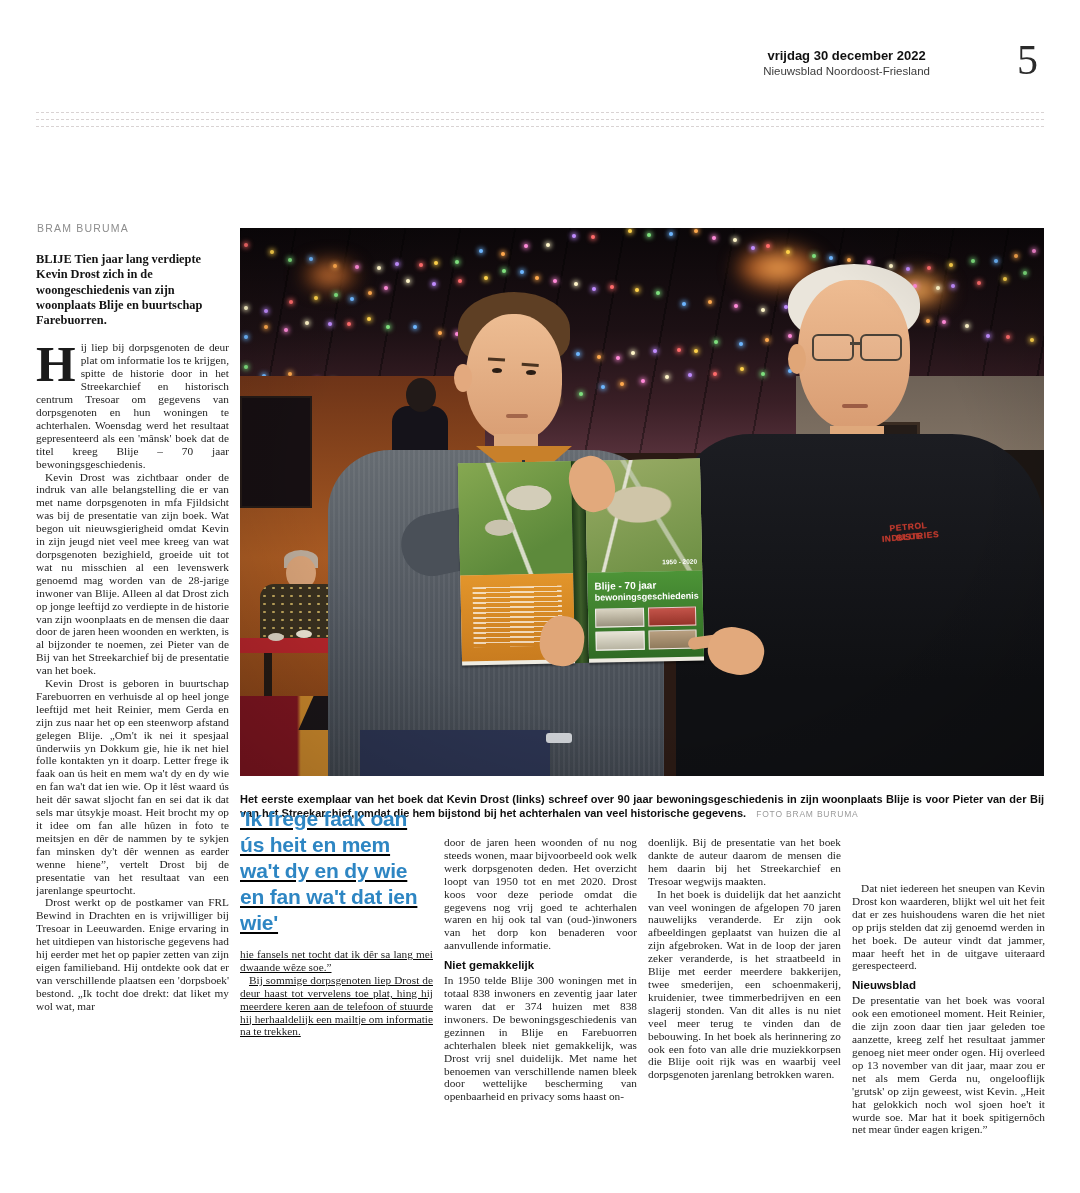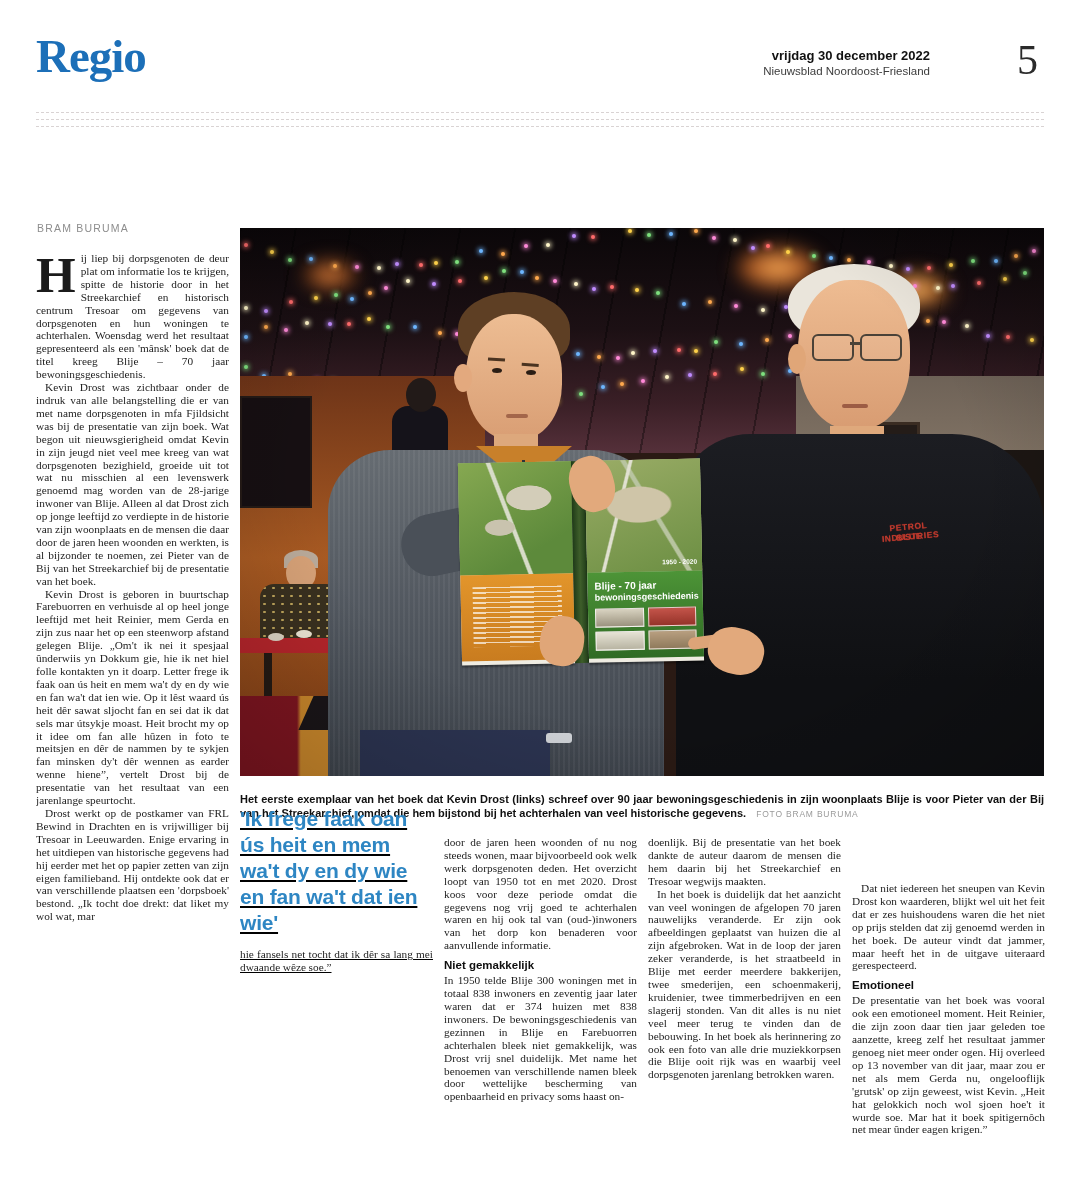--- a/index.html
+++ b/index.html
@@ -2,21 +2,21 @@
 <html><head>
 <meta charset="utf-8">
 <style>
   html,body{margin:0;padding:0;background:#ffffff;}
   .page{position:relative;width:1080px;height:1193px;background:#fff;overflow:hidden;
         font-family:"Liberation Serif",serif;}
   
   .section-title{position:absolute;left:36px;top:30px;font:bold 47px/52px "Liberation Serif",serif;
         color:#1c6fb8;letter-spacing:-1px;}
   .mast-right{position:absolute;right:150px;top:48px;text-align:right;font-family:"Liberation Sans",sans-serif;}
-  .mast-date{font-weight:bold;font-size:13px;color:#111;}
+  .mast-date{font-weight:bold;font-size:13px;color:#111;text-align:center;}
   .mast-paper{font-size:11.5px;color:#3c3c3c;margin-top:2px;}
   .page-no{position:absolute;right:42px;top:38px;font:400 42px/44px "Liberation Serif",serif;color:#2b2b2b;}
   .dotted-sep{position:absolute;left:36px;top:112px;width:1008px;}
   .dotted-sep i{display:block;border-top:1px dashed #d9d3d3;margin-bottom:6px;}
   
   h1.headline{position:absolute;left:33px;top:140px;width:1010px;margin:0;
         font:bold 57px/60px "Liberation Serif",serif;color:#181818;letter-spacing:-1.5px;}
   .byline{position:absolute;left:37px;top:222px;font:400 10.5px "Liberation Sans",sans-serif;
         color:#8d8d8d;letter-spacing:1.2px;}
   
@@ -150,36 +150,36 @@
   
   .caption{position:absolute;left:240px;top:781px;width:804px;
         font:bold 11px/14px "Liberation Sans",sans-serif;color:#101010;text-align:justify;}
   .credit{font-weight:400;font-size:8.5px;color:#9a9a9a;letter-spacing:.8px;margin-left:10px;}
 </style>
 </head>
 <body>
 
 <div class="page">
 
-  <div class="section-title">Regio</div>
   <div class="mast-right">
     <div class="mast-date">vrijdag 30 december 2022</div>
     <div class="mast-paper">Nieuwsblad Noordoost-Friesland</div>
   </div>
   <div class="page-no">5</div>
 
   <div class="dotted-sep">
       <i></i>
       <i></i>
       <i></i>
     </div>
 
   <div class="byline">BRAM BURUMA</div>
 
   <div class="col col1">
+      <p class="intro">BLIJE Tien jaar lang verdiepte Kevin Drost zich in de woongeschiedenis van zijn woonplaats Blije en buurtschap Farebuorren.</p>
       <p><span class="dc">H</span>ij liep bij dorpsgenoten de deur plat om informatie los te krijgen, spitte de historie door in het Streekarchief en historisch centrum Tresoar om gegevens van dorpsgenoten en hun woningen te achterhalen. Woensdag werd het resultaat gepresenteerd als een 'mânsk' boek dat de titel kreeg Blije – 70 jaar bewoningsgeschiedenis.</p>
       <p class="ind">Kevin Drost was zichtbaar onder de indruk van alle belangstelling die er van met name dorpsgenoten in mfa Fjildsicht was bij de presentatie van zijn boek. Wat begon uit nieuwsgierigheid omdat Kevin in zijn jeugd niet veel mee kreeg van wat dorpsgenoten bezighield, groeide uit tot wat nu misschien al een levenswerk genoemd mag worden van de 28-jarige inwoner van Blije. Alleen al dat Drost zich op jonge leeftijd zo verdiepte in de historie van zijn woonplaats en de mensen die daar door de jaren heen woonden en werkten, is al bijzonder te noemen, zei Pieter van de Bij van het Streekarchief bij de presentatie van het boek.</p>
       <p class="ind">Kevin Drost is geboren in buurtschap Farebuorren en verhuisde al op heel jonge leeftijd met heit Reinier, mem Gerda en zijn zus naar het op een steenworp afstand gelegen Blije. „Om't ik nei it spesjaal ûnderwiis yn Dokkum gie, hie ik net hiel folle kontakten yn it doarp. Letter frege ik faak oan ús heit en mem wa't dy en dy wie en fan wa't dat ien wie. Op it lêst waard ús heit dêr sawat sljocht fan en sei dat ik dat sels mar útsykje moast. Heit brocht my op it idee om fan alle hûzen in foto te meitsjen en dêr de nammen by te sykjen fan minsken dy't dêr wennen as earder wenne hiene”, vertelt Drost bij de presentatie van het resultaat van een jarenlange speurtocht.</p>
       <p class="ind">Drost werkt op de postkamer van FRL Bewind in Drachten en is vrijwilliger bij Tresoar in Leeuwarden. Enige ervaring in het uitdiepen van historische gegevens had hij eerder met het op papier zetten van zijn eigen familieband. Hij ontdekte ook dat er van verschillende plaatsen een 'dorpsboek' bestond. „Ik tocht doe drekt: dat liket my wol wat, mar</p>
     </div>
 
   <figure class="photo">
     <div class="ceiling">
         <i></i>
       </div>
@@ -420,29 +420,30 @@
     <div class="mr-finger"></div>
     <div class="mr-hand"></div>
     <div class="vignette"></div>
   </figure>
 
   <p class="caption"><span>Het eerste exemplaar van het boek dat Kevin Drost (links) schreef over 90 jaar bewoningsgeschiedenis in zijn woonplaats Blije is voor Pieter van der Bij van het Streekarchief, omdat die hem bijstond bij het achterhalen van veel historische gegevens.</span><span class="credit">FOTO BRAM BURUMA</span></p>
 
   <div class="col colA">
       <div class="pullquote">'Ik frege faak oan ús heit en mem wa't dy en dy wie en fan wa't dat ien wie'</div>
       <p>hie fansels net tocht dat ik dêr sa lang mei dwaande wêze soe.”</p>
+      <p class="ind">Bij sommige dorpsgenoten liep Drost de deur haast tot vervelens toe plat, hing hij meerdere keren aan de telefoon of stuurde hij herhaaldelijk een mailtje om informatie na te trekken.</p>
     </div>
   <div class="col colB">
       <p>door de jaren heen woonden of nu nog steeds wonen, maar bijvoorbeeld ook welk werk dorpsgenoten deden. Het overzicht loopt van 1950 tot en met 2020. Drost koos voor deze periode omdat die gegevens nog vrij goed te achterhalen waren en hij ook tal van (oud-)inwoners van het dorp kon benaderen voor aanvullende informatie.</p>
       <h3>Niet gemakkelijk</h3>
       <p>In 1950 telde Blije 300 woningen met in totaal 838 inwoners en zeventig jaar later waren dat er 374 huizen met 838 inwoners. De bewoningsgeschiedenis van gezinnen in Blije en Farebuorren achterhalen bleek niet gemakkelijk, was Drost vrij snel duidelijk. Met name het benoemen van verschillende namen bleek door wettelijke bescherming van openbaarheid en privacy soms haast on-</p>
     </div>
   <div class="col colC">
       <p>doenlijk. Bij de presentatie van het boek dankte de auteur daarom de mensen die hem daarin bij het Streekarchief en Tresoar wegwijs maakten.</p>
       <p class="ind">In het boek is duidelijk dat het aanzicht van veel woningen de afgelopen 70 jaren nauwelijks veranderde. Er zijn ook afbeeldingen geplaatst van huizen die al zijn afgebroken. Wat in de loop der jaren zeker veranderde, is het straatbeeld in Blije met eerder meerdere bakkerijen, twee smederijen, een schoenmakerij, kruidenier, twee timmerbedrijven en een slagerij stonden. Van dit alles is nu niet veel meer terug te vinden dan de bebouwing. In het boek als herinnering zo ook een foto van alle drie muziekkorpsen die Blije ooit rijk was en waarbij veel dorpsgenoten jarenlang betrokken waren.</p>
     </div>
   <div class="col colD">
       <p class="ind">Dat niet iedereen het sneupen van Kevin Drost kon waarderen, blijkt wel uit het feit dat er zes huishoudens waren die het niet op prijs stelden dat zij genoemd werden in het boek. De auteur vindt dat jammer, maar heeft het in de uitgave uiteraard gerespecteerd.</p>
-      <h3>Emotioneel</h3>
+      <h3>Nieuwsblad</h3>
       <p>De presentatie van het boek was vooral ook een emotioneel moment. Heit Reinier, die zijn zoon daar tien jaar geleden toe aanzette, kreeg zelf het resultaat jammer genoeg niet meer onder ogen. Hij overleed op 13 november van dit jaar, maar zou er net als mem Gerda nu, ongelooflijk 'grutsk' op zijn geweest, wist Kevin. „Heit hat gelokkich noch wol sjoen hoe't it wurde soe. Mar hat it boek spitigernôch net mear ûnder eagen krigen.”</p>
     </div>
 
 </div>
 
 </body></html>

